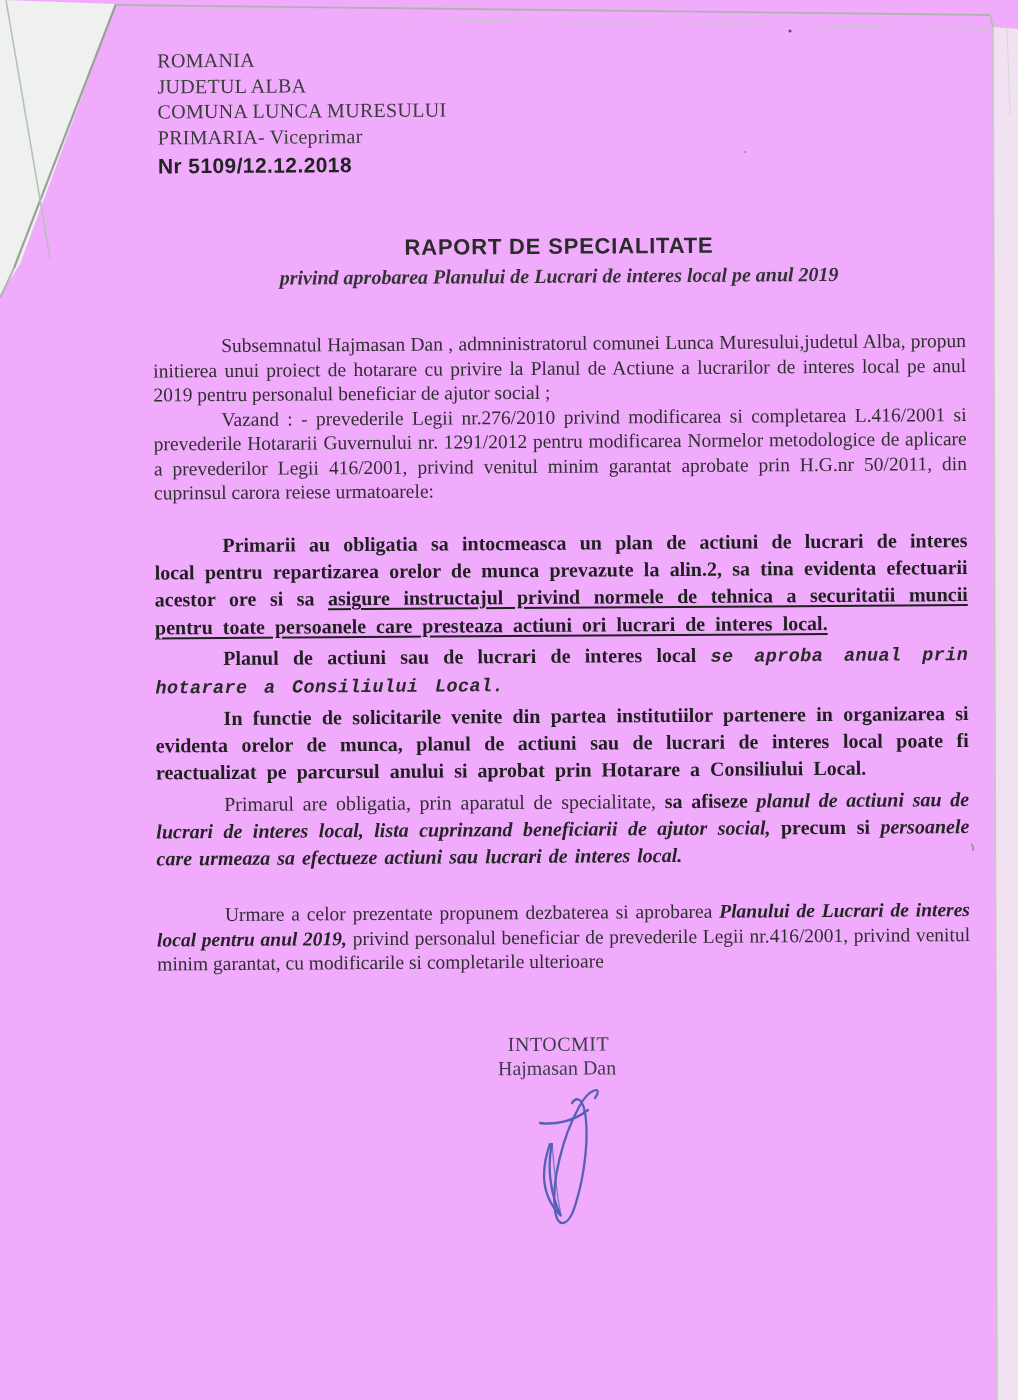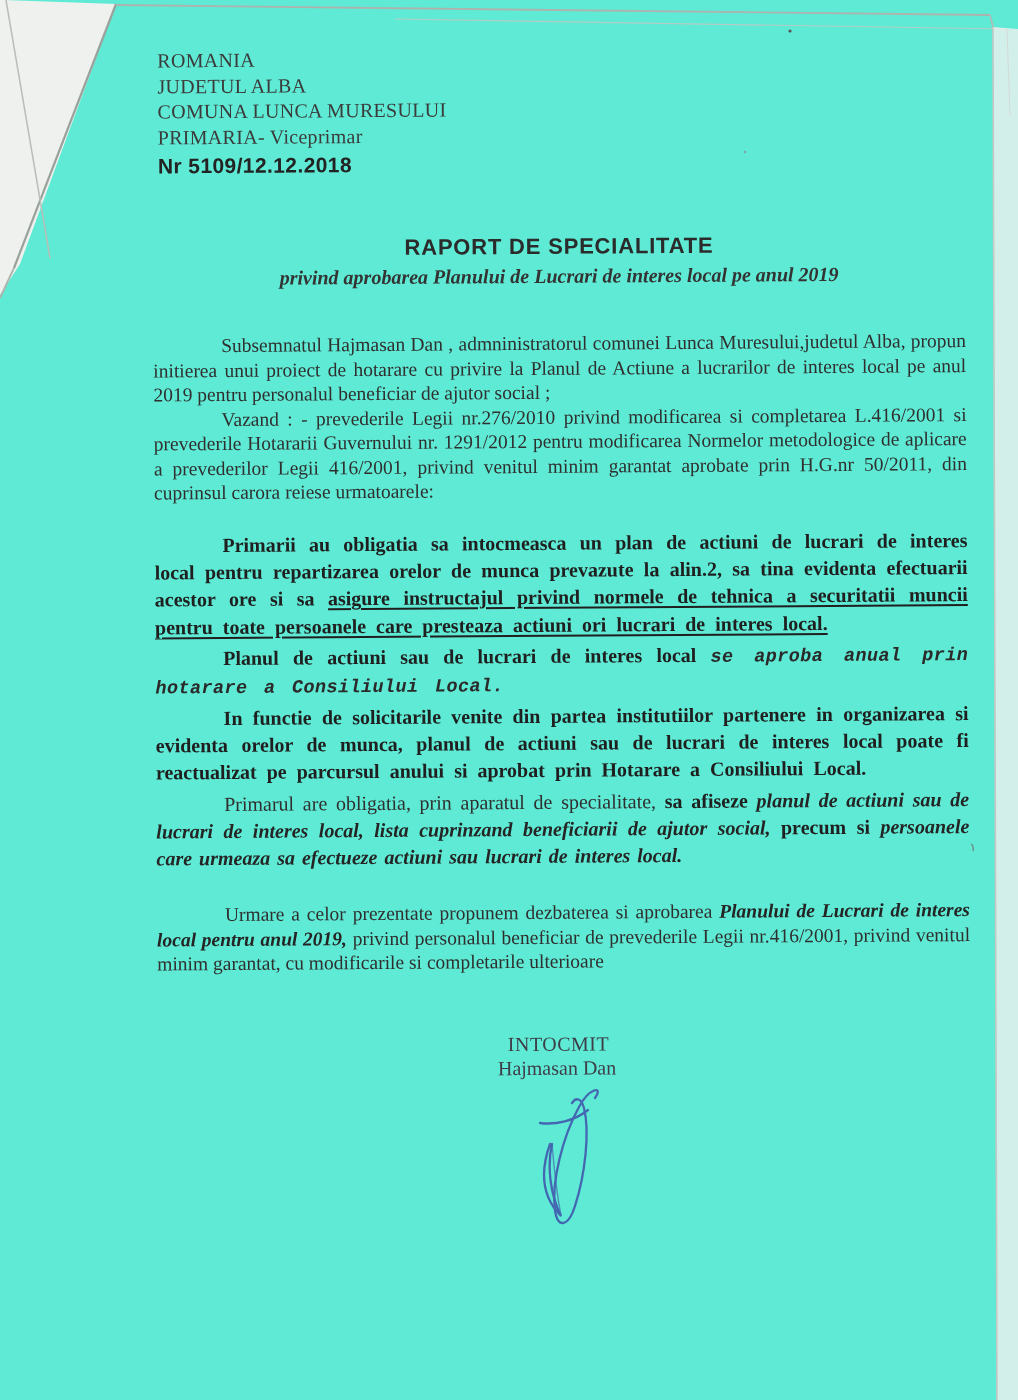--- a/index.html
+++ b/index.html
@@ -2,21 +2,21 @@
 <html><head>
 <meta charset="utf-8">
 <style>
   html,body{margin:0;padding:0;}
   body{
     width:1018px;height:1400px;position:relative;overflow:hidden;
     background:#fbfbf8;
     font-family:"Liberation Serif", serif;
   }
   .page{
-    position:absolute;inset:0;background:#5eead4;
+    position:absolute;inset:0;background:#f0abfc;
   }
   
   .sheet{
     position:absolute;inset:0;
     transform:rotate(-0.38deg);
     transform-origin:520px 180px;
   }
   .header-block{
     margin:46px 0 0 158px;
     color:#3b3b3b;

